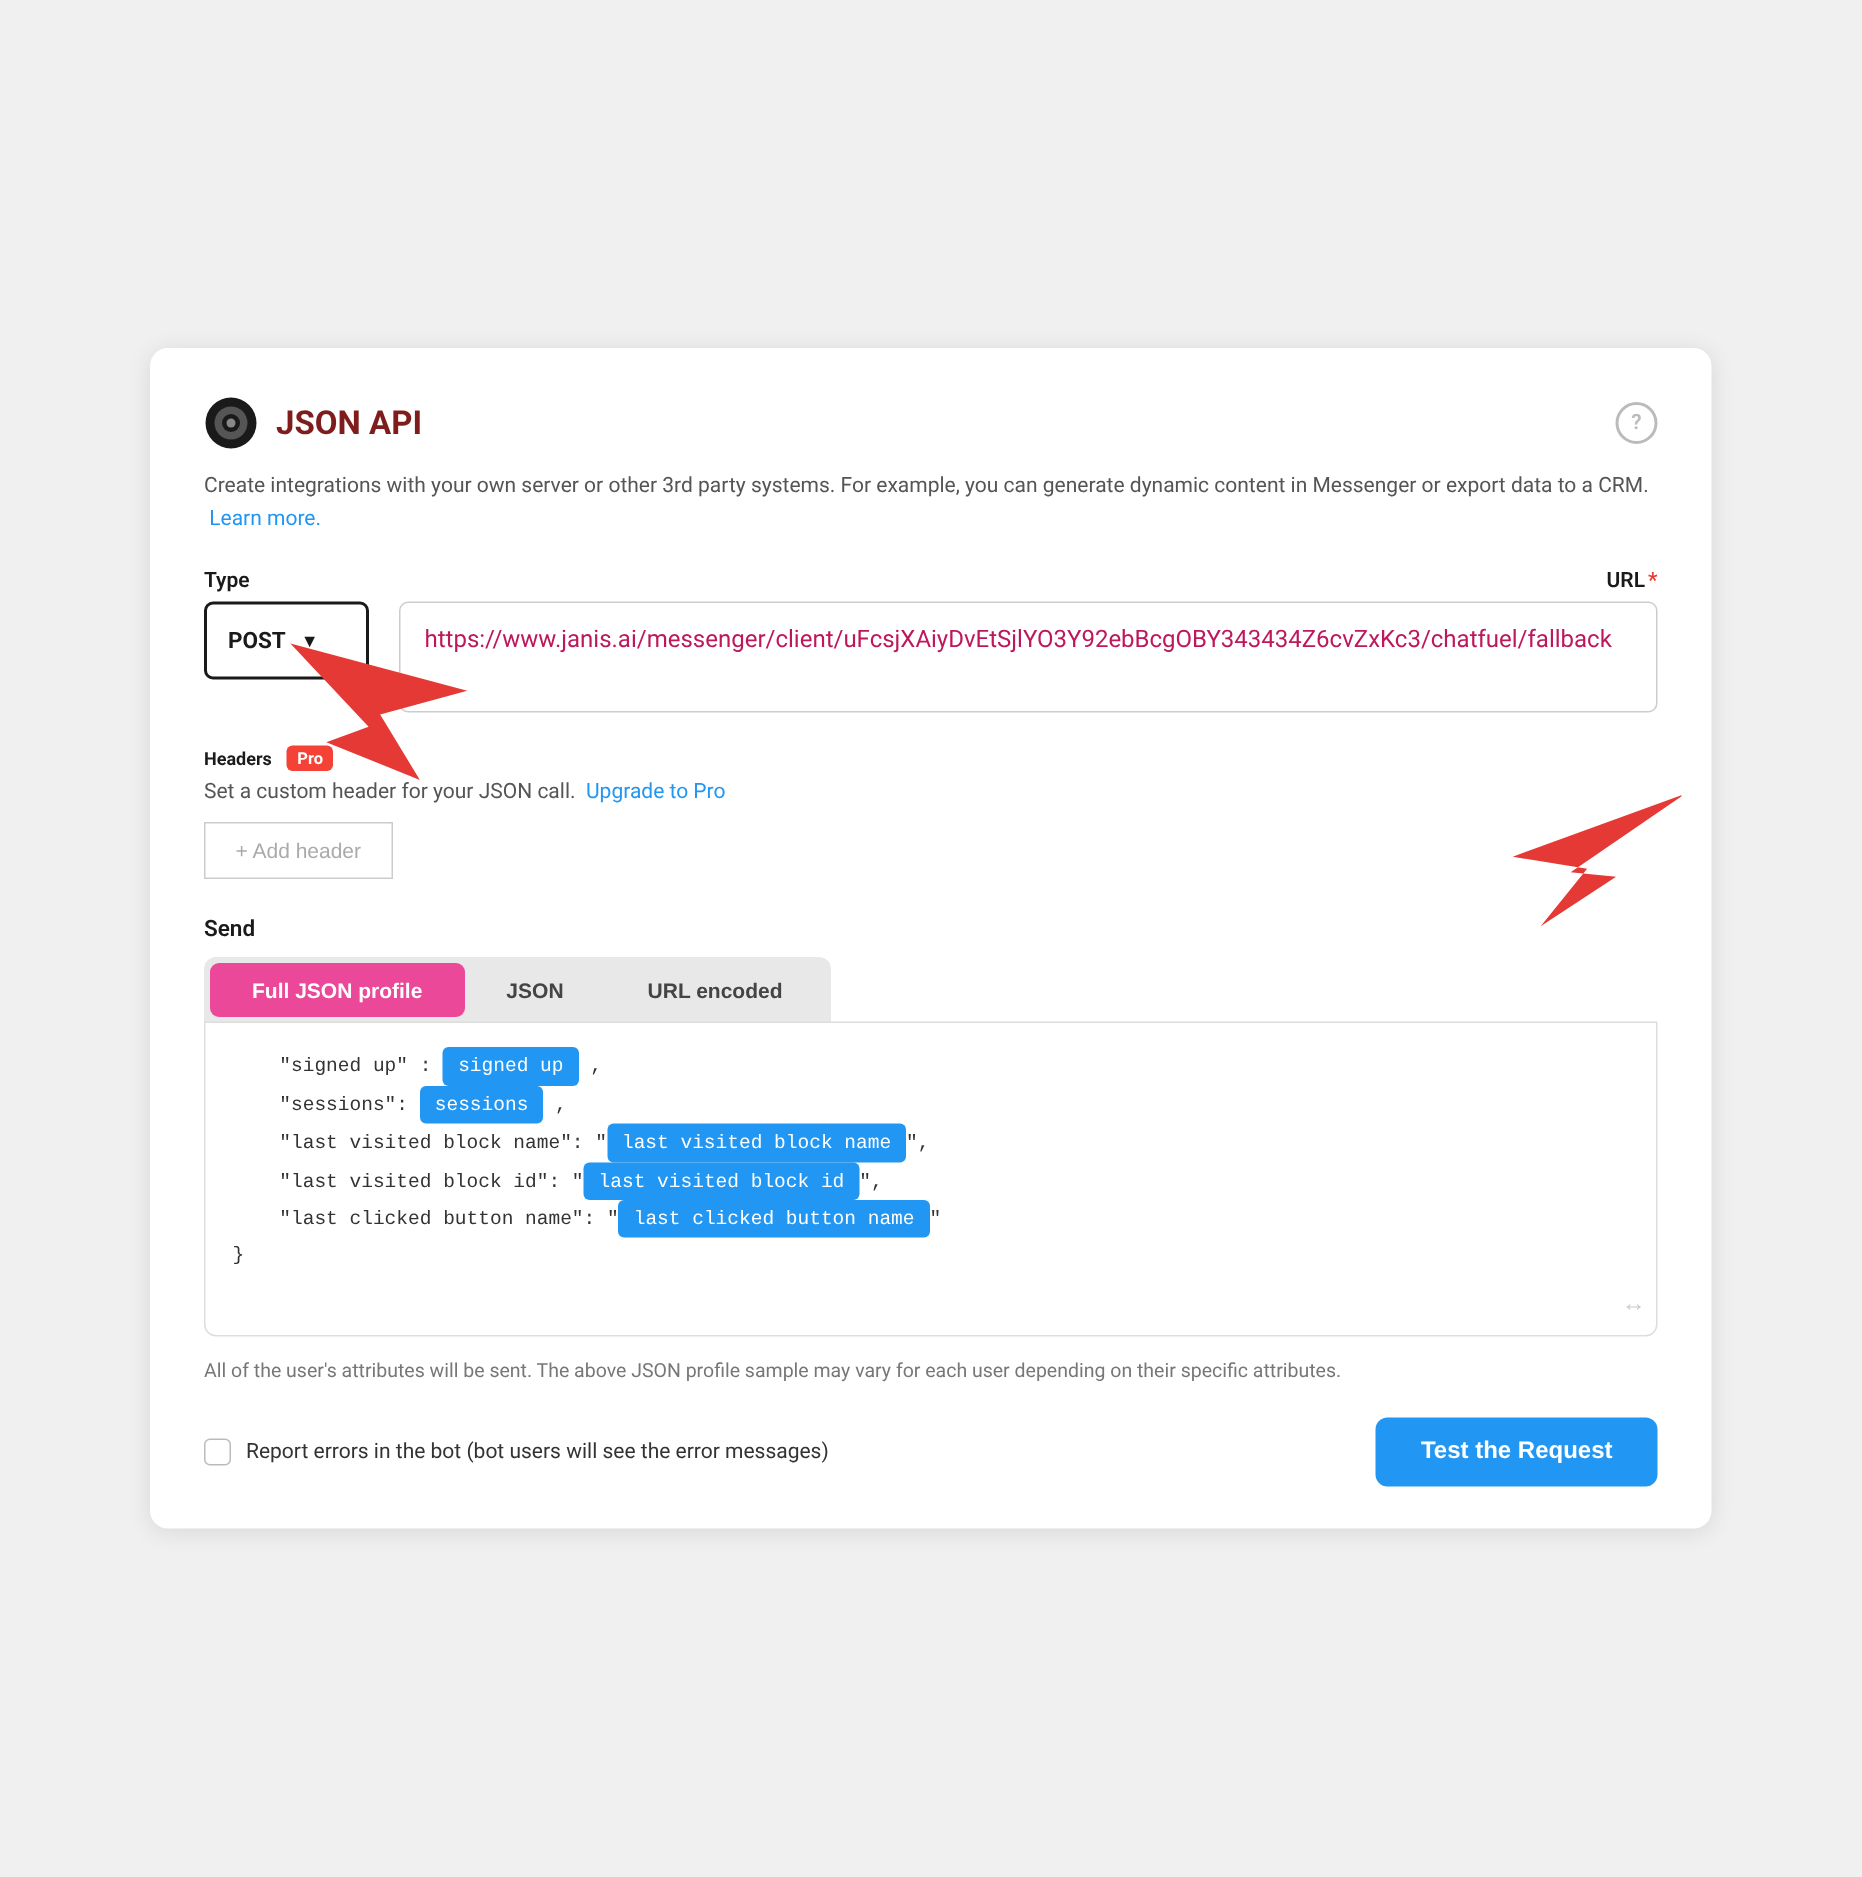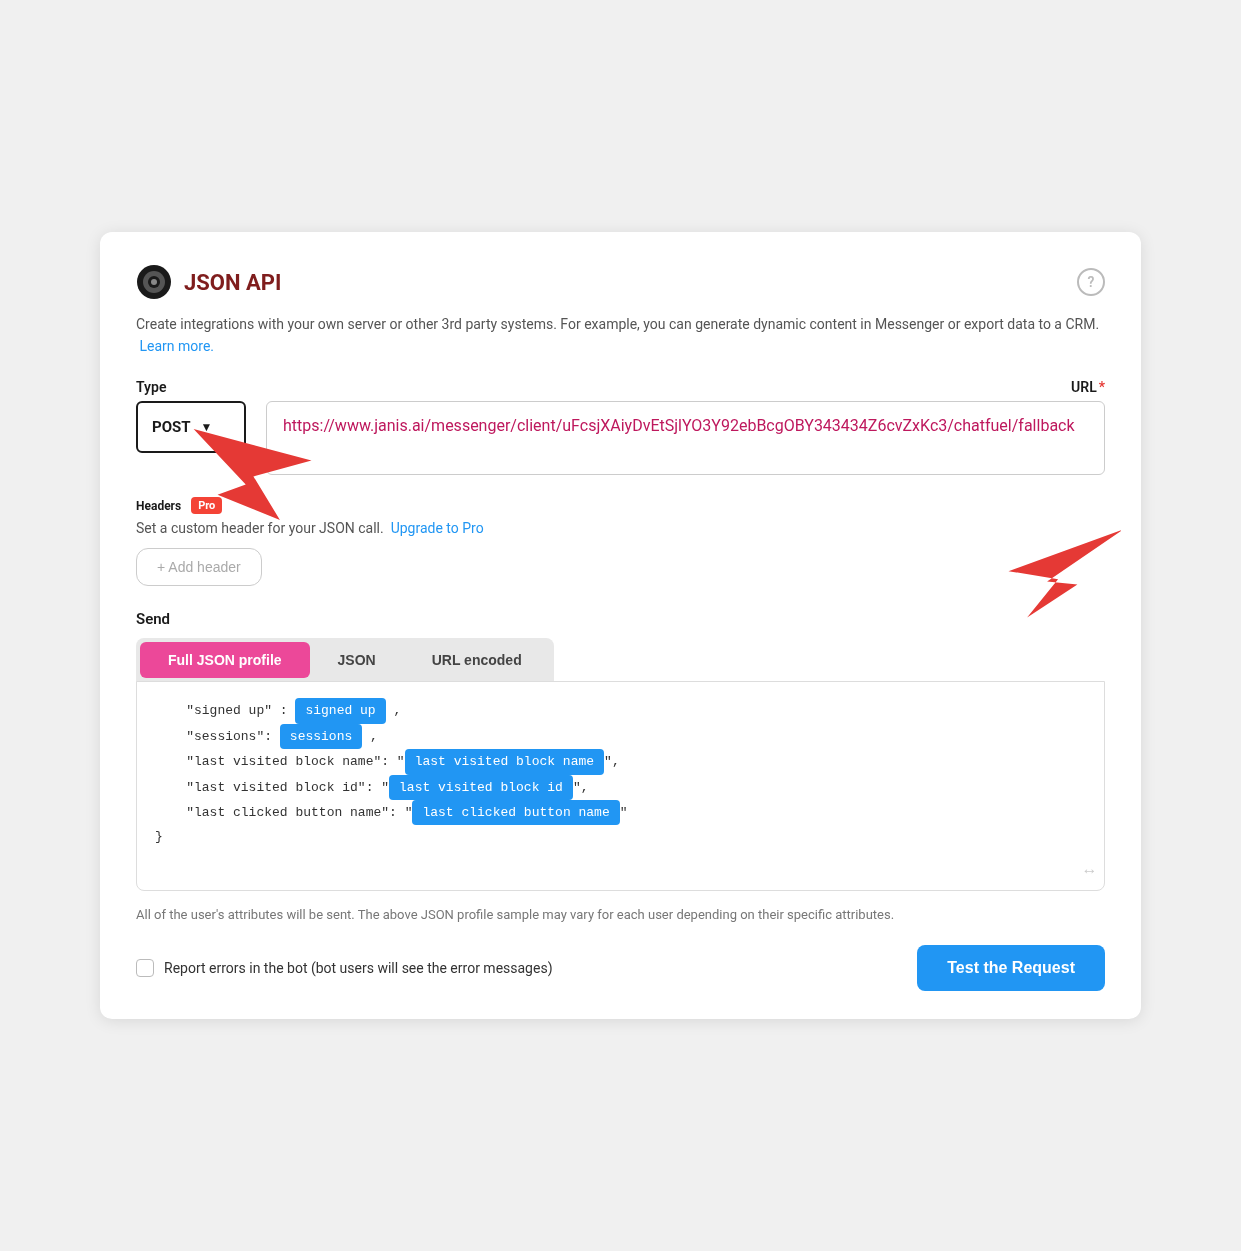--- a/index.html
+++ b/index.html
@@ -147,21 +147,21 @@
     }
     .headers-desc a {
       color: #2196F3;
       text-decoration: none;
     }
     .add-header-btn {
       display: flex;
       align-items: center;
       gap: 8px;
       border: 1.5px solid #ccc;
-      border-radius: 12px;
+      border-radius: 0;
       padding: 10px 20px;
       font-size: 14px;
       color: #aaa;
       background: #fff;
       cursor: pointer;
       margin-bottom: 24px;
       width: fit-content;
     }
     .section-label {
       font-size: 15px;

